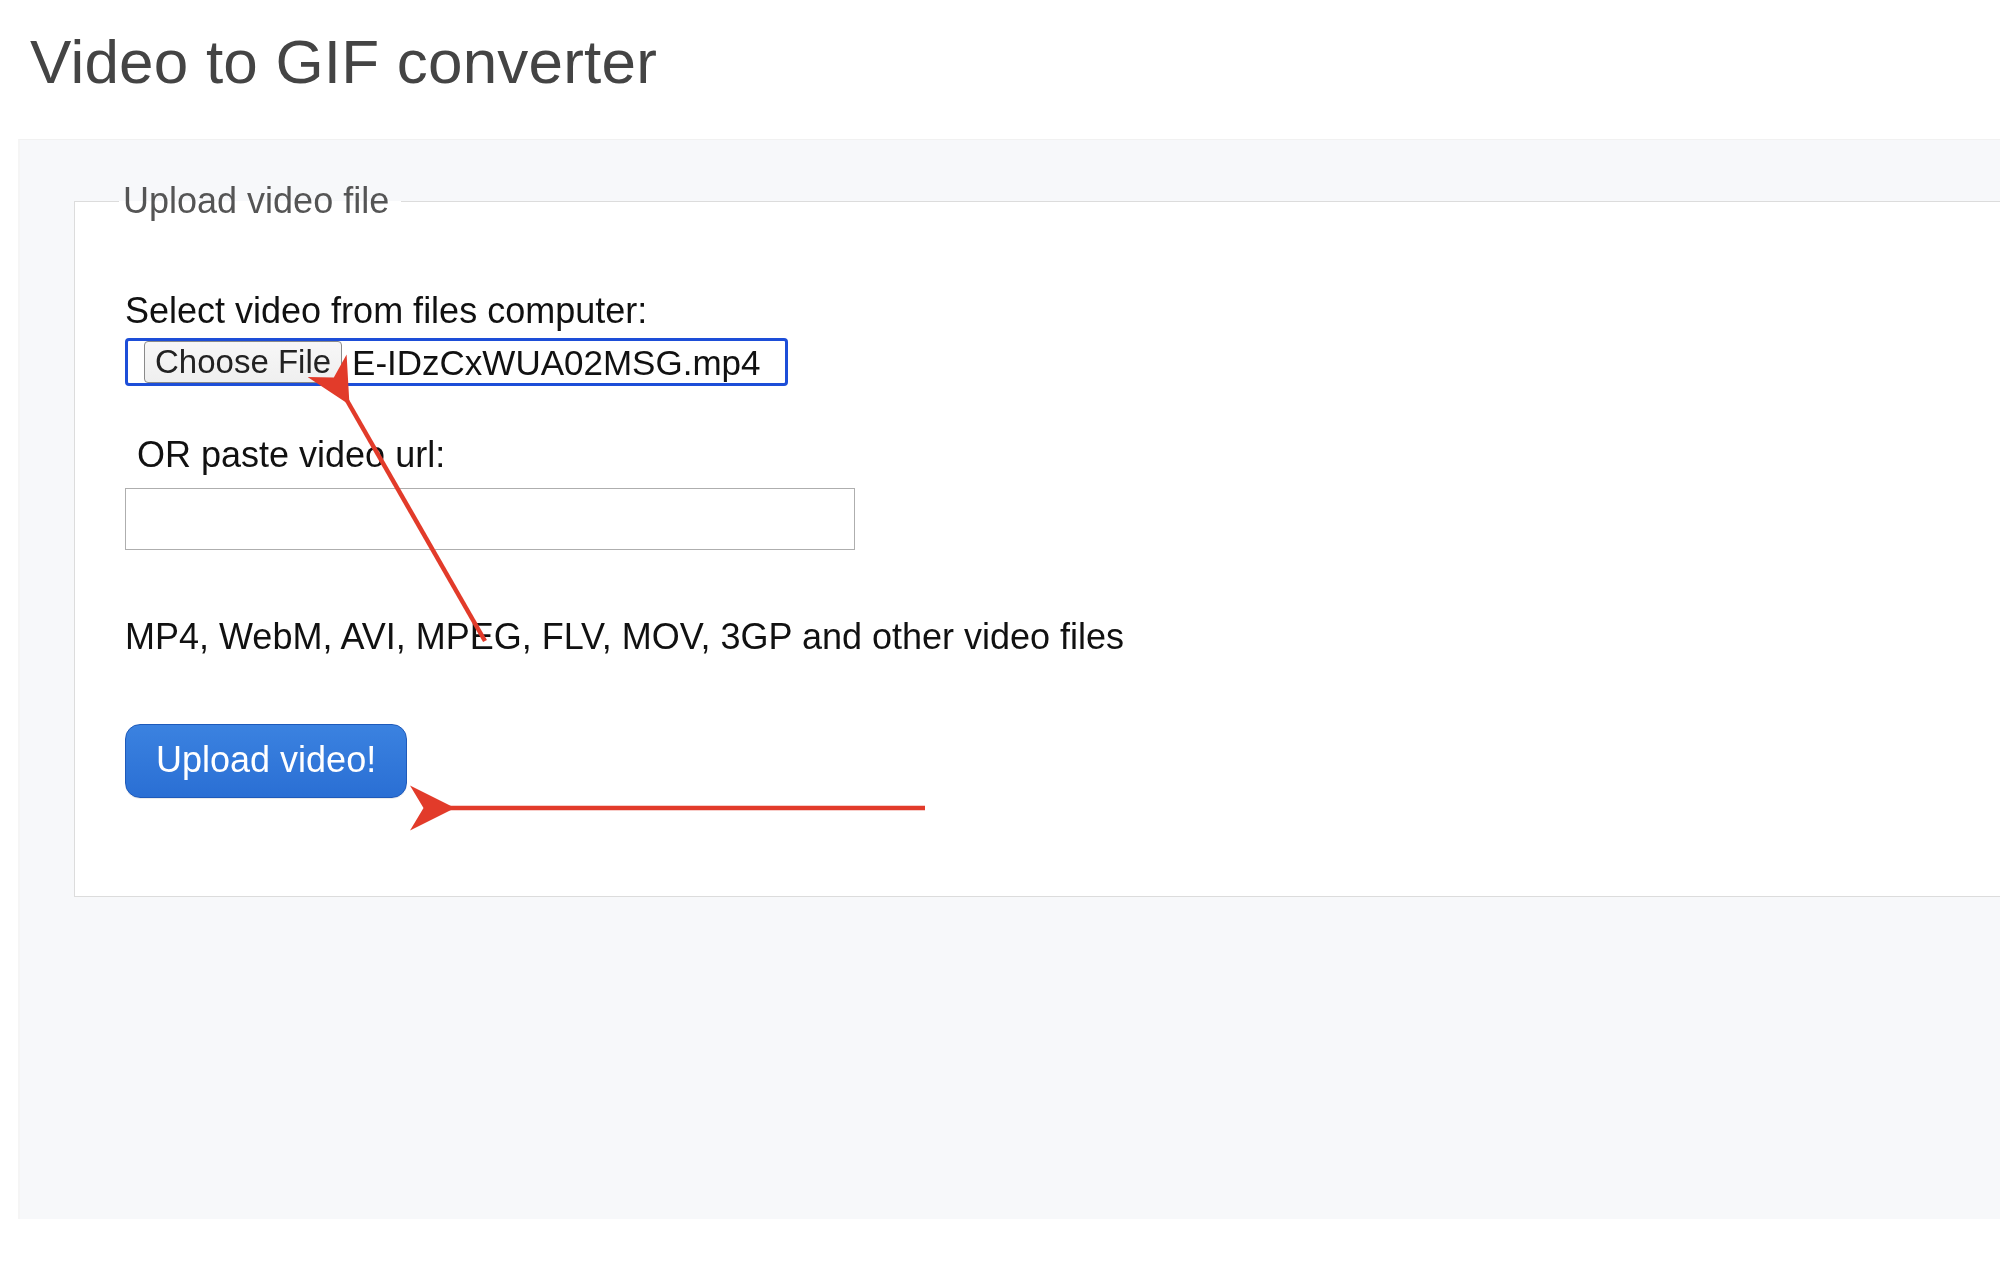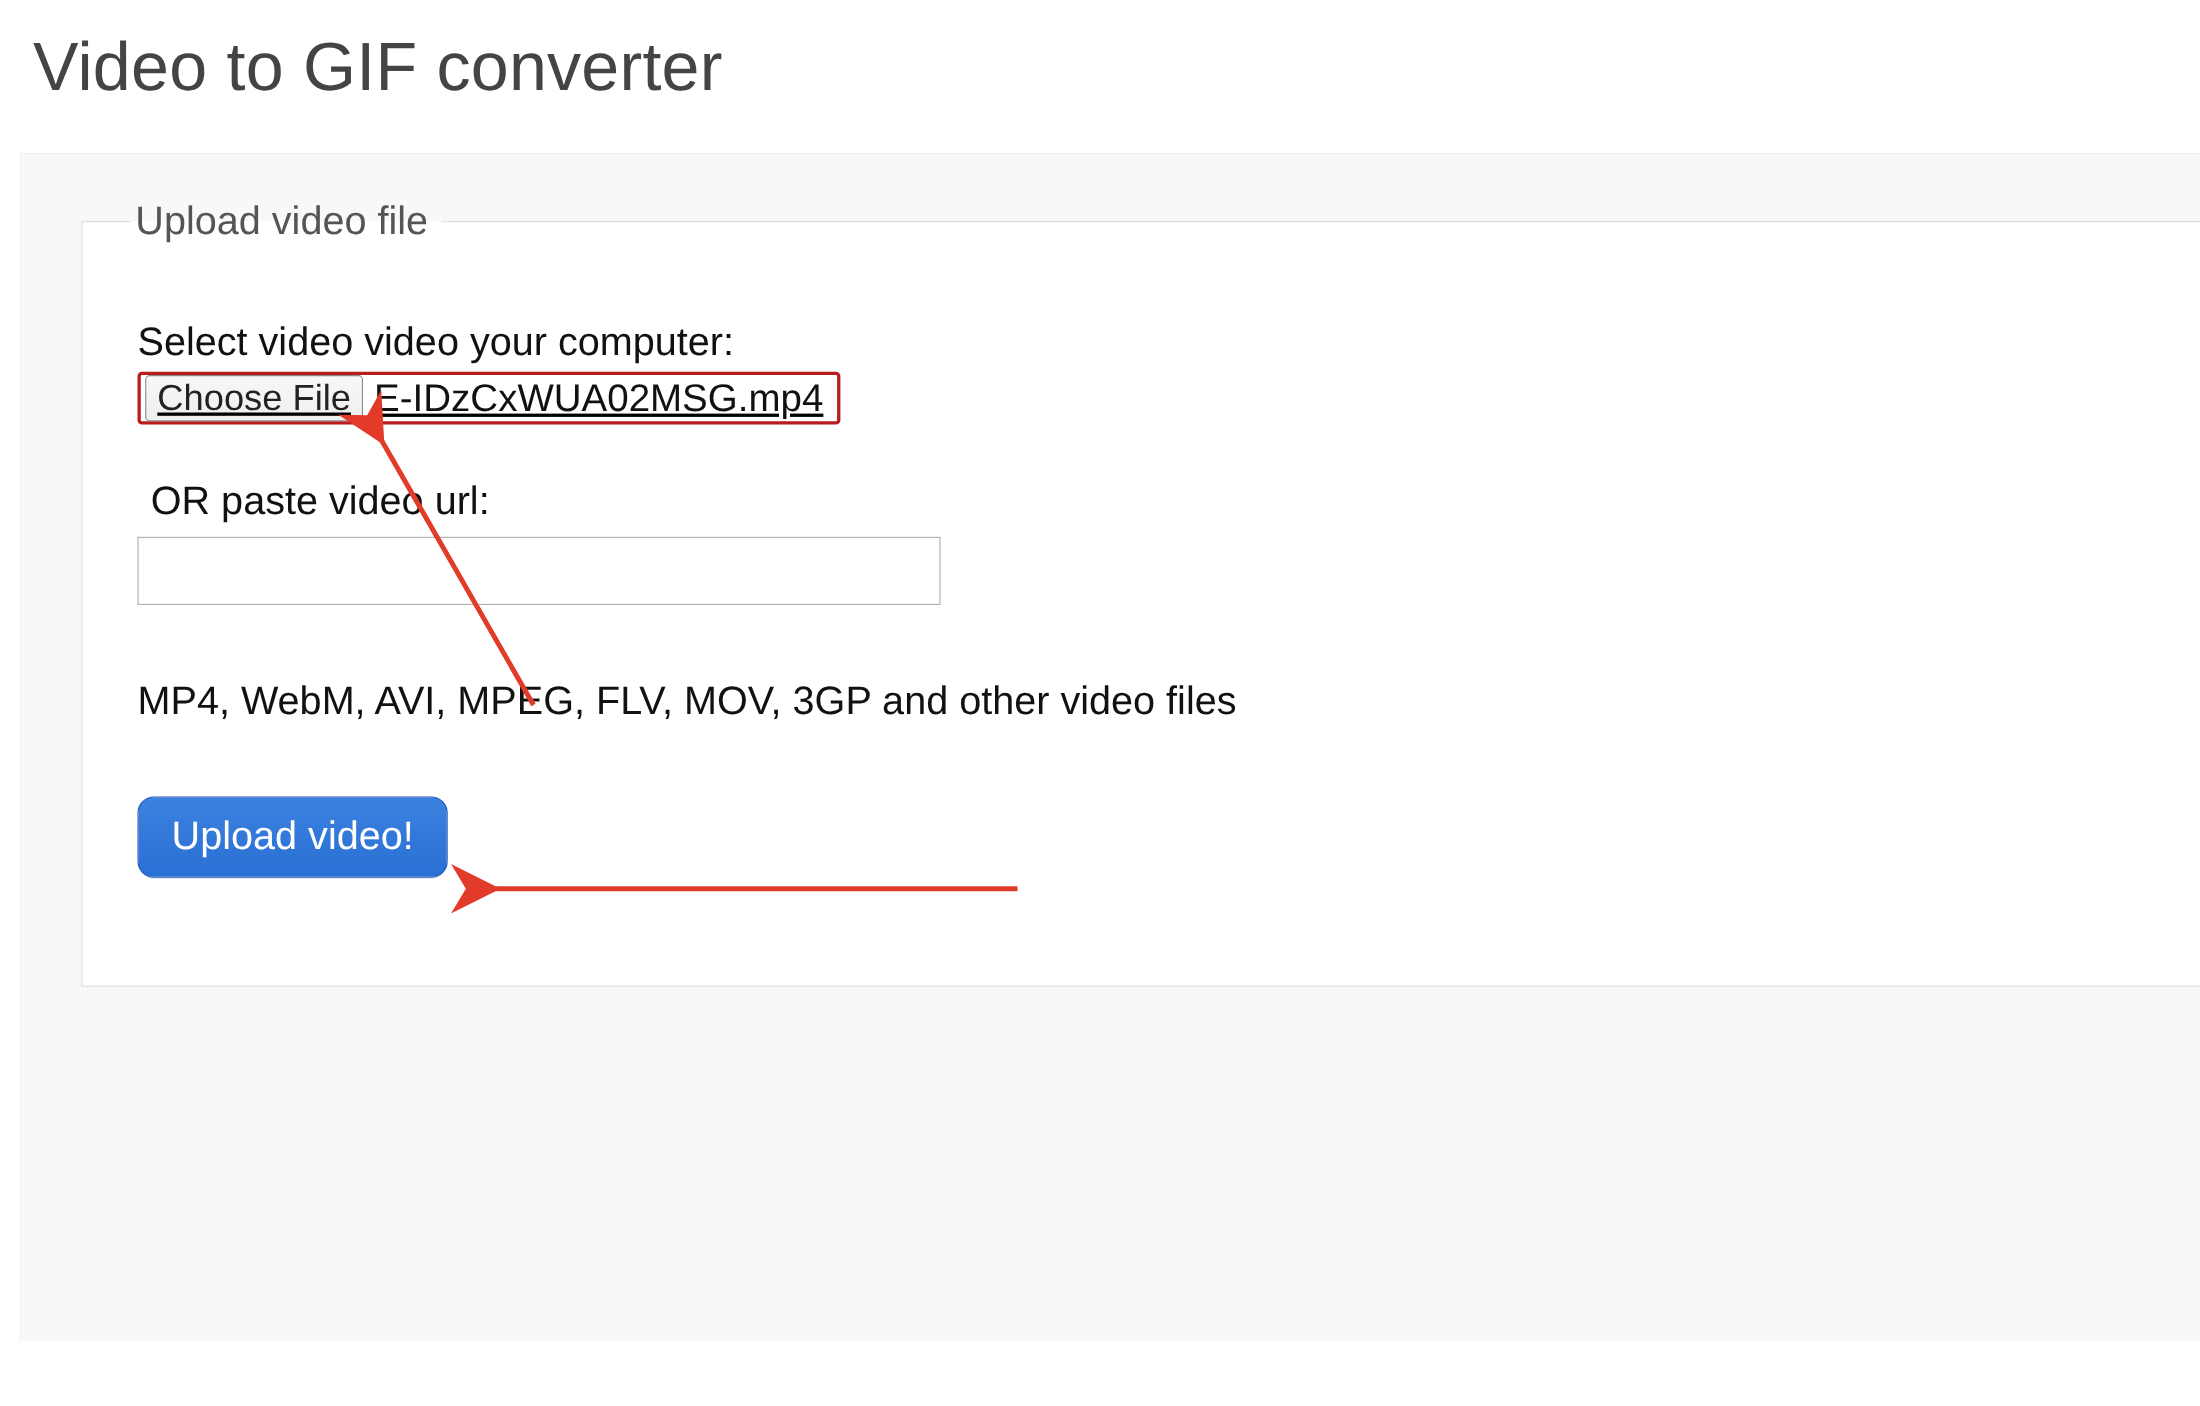--- a/index.html
+++ b/index.html
@@ -56,29 +56,28 @@
     display: block;
     margin: 0 0 6px 0;
   }
   .file-row {
     display: flex;
     align-items: center;
     gap: 10px;
     margin-bottom: 48px;
   }
   .file-wrapper {
-    border: 3px solid #b91c1c;
+    border: 3px solid #1d4ed8;
     border-radius: 4px;
-    padding: 4px;
+    padding: 16px;
     display: inline-flex;
     align-items: center;
     gap: 10px;
     height: 48px;
     line-height: 1;
-    text-decoration: underline;
   }
   .choose-file-btn {
     font-size: 33px;
     font-family: Arial, Helvetica, sans-serif;
     color: #222222;
     background: linear-gradient(#f7f7f7, #efefef);
     border: 1px solid #8a8a8a;
     border-radius: 4px;
     padding: 2px 10px;
     cursor: pointer;
@@ -135,21 +134,21 @@
 
 <div class="page">
 
   <h1 class="page-title">Video to GIF converter</h1>
 
   <div class="content-outer">
 
     <fieldset class="upload-fieldset">
       <legend class="upload-legend">Upload video file</legend>
 
-      <label class="label">Select video video your computer:</label>
+      <label class="label">Select video from files computer:</label>
 
       <div class="file-row">
         <span class="file-wrapper">
           <button type="button" class="choose-file-btn">Choose File</button>
           <span class="chosen-filename">E-IDzCxWUA02MSG.mp4</span>
         </span>
       </div>
 
       <label class="or-label">OR paste video url:</label>
 

